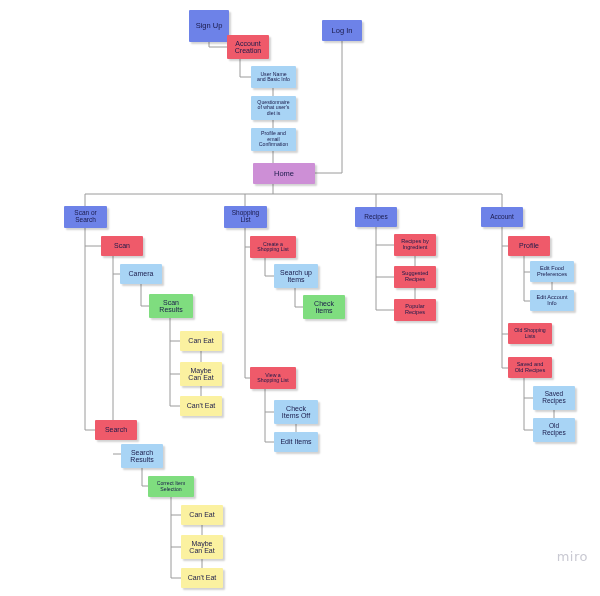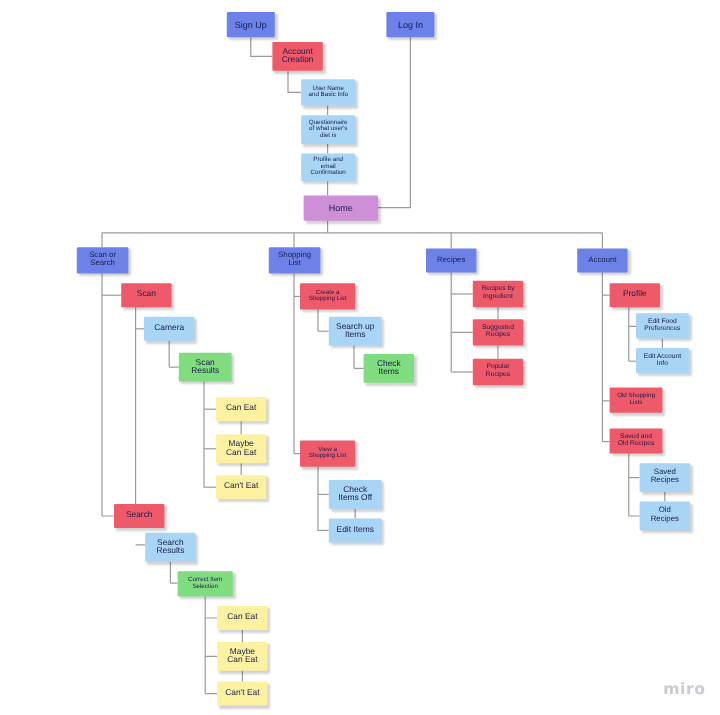--- a/index.html
+++ b/index.html
@@ -39,27 +39,26 @@
   }
   .blue-dark { background: #6d82e8; }
   .blue-light { background: #a8d4f5; }
   .red { background: #ef5a6a; }
   .green { background: #7fdd7f; }
   .yellow { background: #fbf1a0; }
   .purple { background: #cd8fd6; }
   .wm {
     position: absolute;
     right: 12px;
-    bottom: 14px;
+    bottom: 32px;
     font-size: 13px;
     letter-spacing: 0.5px;
     color: #c9c9d2;
     font-family: "DejaVu Sans", sans-serif;
     z-index: 3;
-    font-weight: bold;
   }
 </style>
 </head>
 <body>
 
 <div id="canvas">
   <svg class="links" viewBox="0 0 600 596" xmlns="http://www.w3.org/2000/svg">
       <path d="M 209 31 L 209 47 L 227 47" fill="none" stroke="#9a9a9a" stroke-width="1"></path>
       <path d="M 240 59 L 240 77 L 251 77" fill="none" stroke="#9a9a9a" stroke-width="1"></path>
       <path d="M 273 88 L 273 96" fill="none" stroke="#9a9a9a" stroke-width="1"></path>
@@ -118,22 +117,22 @@
       <path d="M 524 256 L 524 301" fill="none" stroke="#9a9a9a" stroke-width="1"></path>
       <path d="M 524 272 L 530 272" fill="none" stroke="#9a9a9a" stroke-width="1"></path>
       <path d="M 524 301 L 530 301" fill="none" stroke="#9a9a9a" stroke-width="1"></path>
       <path d="M 552 282 L 552 290" fill="none" stroke="#9a9a9a" stroke-width="1"></path>
       <path d="M 524 378 L 524 430" fill="none" stroke="#9a9a9a" stroke-width="1"></path>
       <path d="M 524 398 L 533 398" fill="none" stroke="#9a9a9a" stroke-width="1"></path>
       <path d="M 524 430 L 533 430" fill="none" stroke="#9a9a9a" stroke-width="1"></path>
       <path d="M 554 410 L 554 418" fill="none" stroke="#9a9a9a" stroke-width="1"></path>
     </svg>
   <div id="nodes">
-      <div class="node blue-dark" style="left: 189px; top: 10px; width: 40px; height: 21px; font-size: 7.5px; text-align: right;">Sign Up</div>
-      <div class="node blue-dark" style="left: 322px; top: 10px; width: 40px; height: 21px; font-size: 7.5px;">Log In</div>
+      <div class="node blue-dark" style="left: 189px; top: 10px; width: 40px; height: 32px; font-size: 7.5px; text-align: right;">Sign Up</div>
+      <div class="node blue-dark" style="left: 322px; top: 20px; width: 40px; height: 21px; font-size: 7.5px;">Log In</div>
       <div class="node red" style="left: 227px; top: 35px; width: 42px; height: 24px; font-size: 7px;">Account
 Creation</div>
       <div class="node blue-light" style="left: 251px; top: 66px; width: 45px; height: 22px; font-size: 5.2px;">User Name
 and Basic Info</div>
       <div class="node blue-light" style="left: 251px; top: 96px; width: 45px; height: 24px; font-size: 5.2px;">Questionnaire
 of what user's
 diet is</div>
       <div class="node blue-light" style="left: 251px; top: 128px; width: 45px; height: 23px; font-size: 5.2px;">Profile and
 email
 Confirmation</div>

